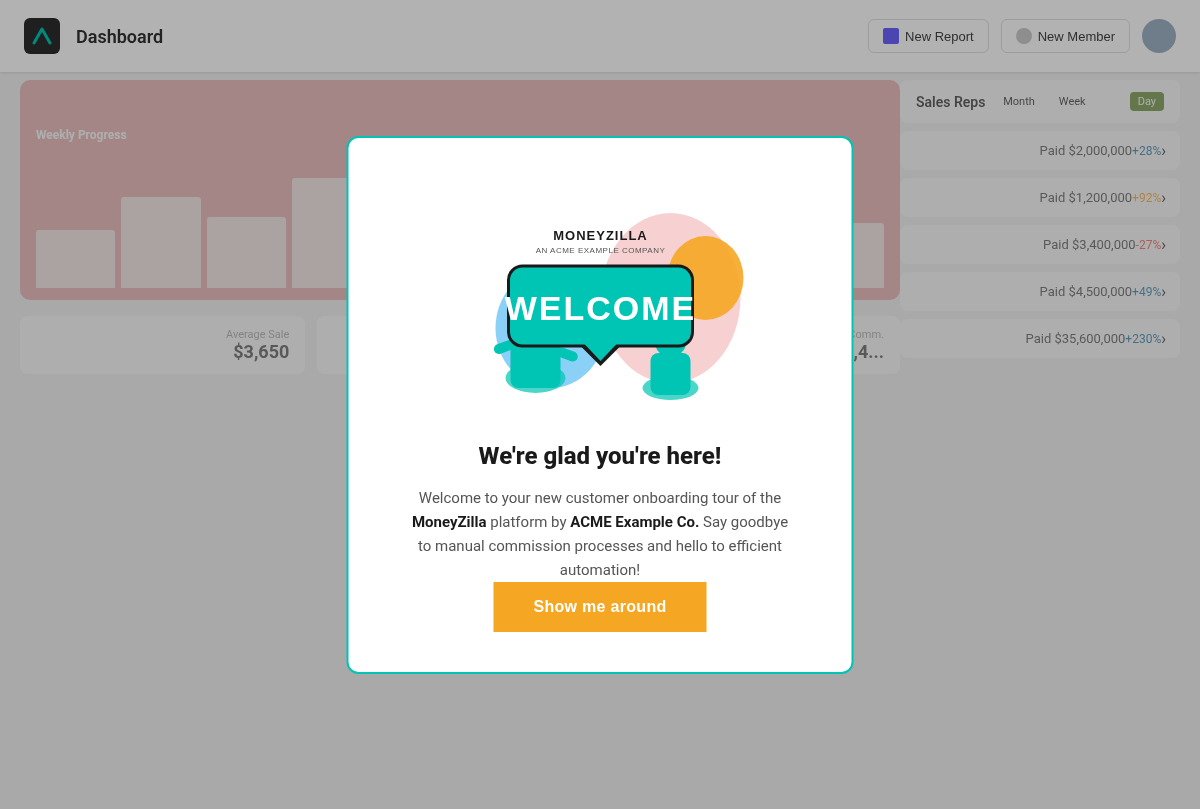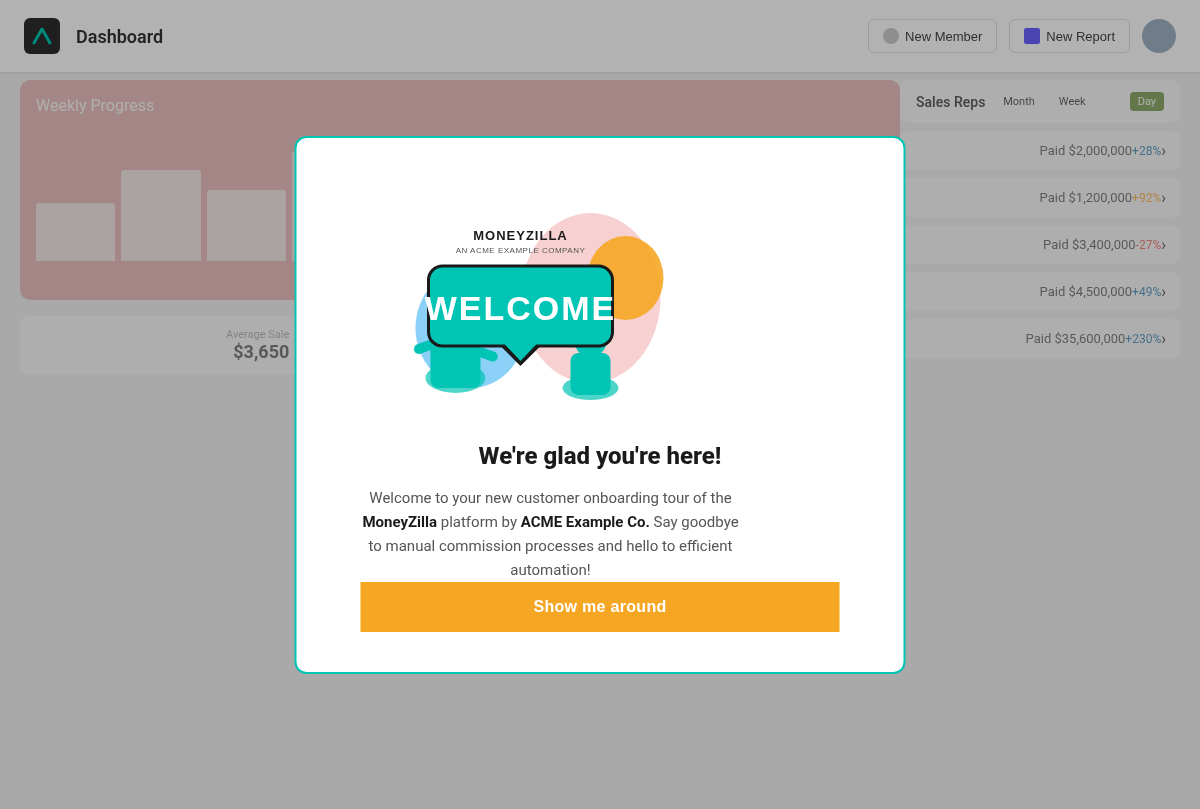--- a/index.html
+++ b/index.html
@@ -114,22 +114,23 @@
     .weekly-card {
       background: #e8a0a0;
       border-radius: 10px;
       padding: 16px;
       height: 220px;
       position: relative;
     }
 
     .weekly-title {
       color: white;
-      font-size: 16px;
-      font-weight: 400;
+      font-size: 12px;
+      font-weight: 700;
+      margin-top: 32px;
     }
 
     
     .bar-chart {
       display: flex;
       align-items: flex-end;
       gap: 6px;
       height: 140px;
       margin-top: 16px;
       padding-bottom: 10px;
@@ -206,28 +207,29 @@
       background: rgba(0,0,0,0.3);
       z-index: 10;
     }
 
     
     .modal {
       position: absolute;
       top: 50%;
       left: 50%;
       transform: translate(-50%, -50%);
-      width: 611px;
+      width: 507px;
       background: white;
       border-radius: 12px;
       border: 2px solid #00c4b4;
       z-index: 20;
-      padding: 40px 64px;
+      padding: 40px 50px;
       display: flex;
       flex-direction: column;
+      align-items: center;
       text-align: center;
     }
 
     
     .illustration {
       width: 320px;
       height: 240px;
       position: relative;
       margin-bottom: 24px;
     }
@@ -274,27 +276,27 @@
 <div class="dashboard-bg"></div>
 
 <div class="header">
   <div class="logo">
     <svg width="22" height="22" viewBox="0 0 22 22" fill="none">
       <path d="M3 18 L11 4 L19 18" stroke="#00c4b4" stroke-width="3" stroke-linecap="round" stroke-linejoin="round" fill="none"></path>
     </svg>
   </div>
   <span class="header-title">Dashboard</span>
   <div class="header-actions">
+    <button class="header-btn report">
+      <span class="btn-icon" style="background:#6c63ff;border-radius:2px;"></span>
+      <span>New Report</span>
+    </button>
     <button class="header-btn">
       <span class="btn-icon"></span>
       <span>New Member</span>
-    </button>
-    <button class="header-btn report">
-      <span class="btn-icon" style="background:#6c63ff;border-radius:2px;"></span>
-      <span>New Report</span>
     </button>
     <div class="avatar-circle"></div>
   </div>
 </div>
 
 <div class="dash-content">
   <div class="dash-left">
 
     <div class="weekly-card">
       <div class="weekly-title">Weekly Progress</div>

